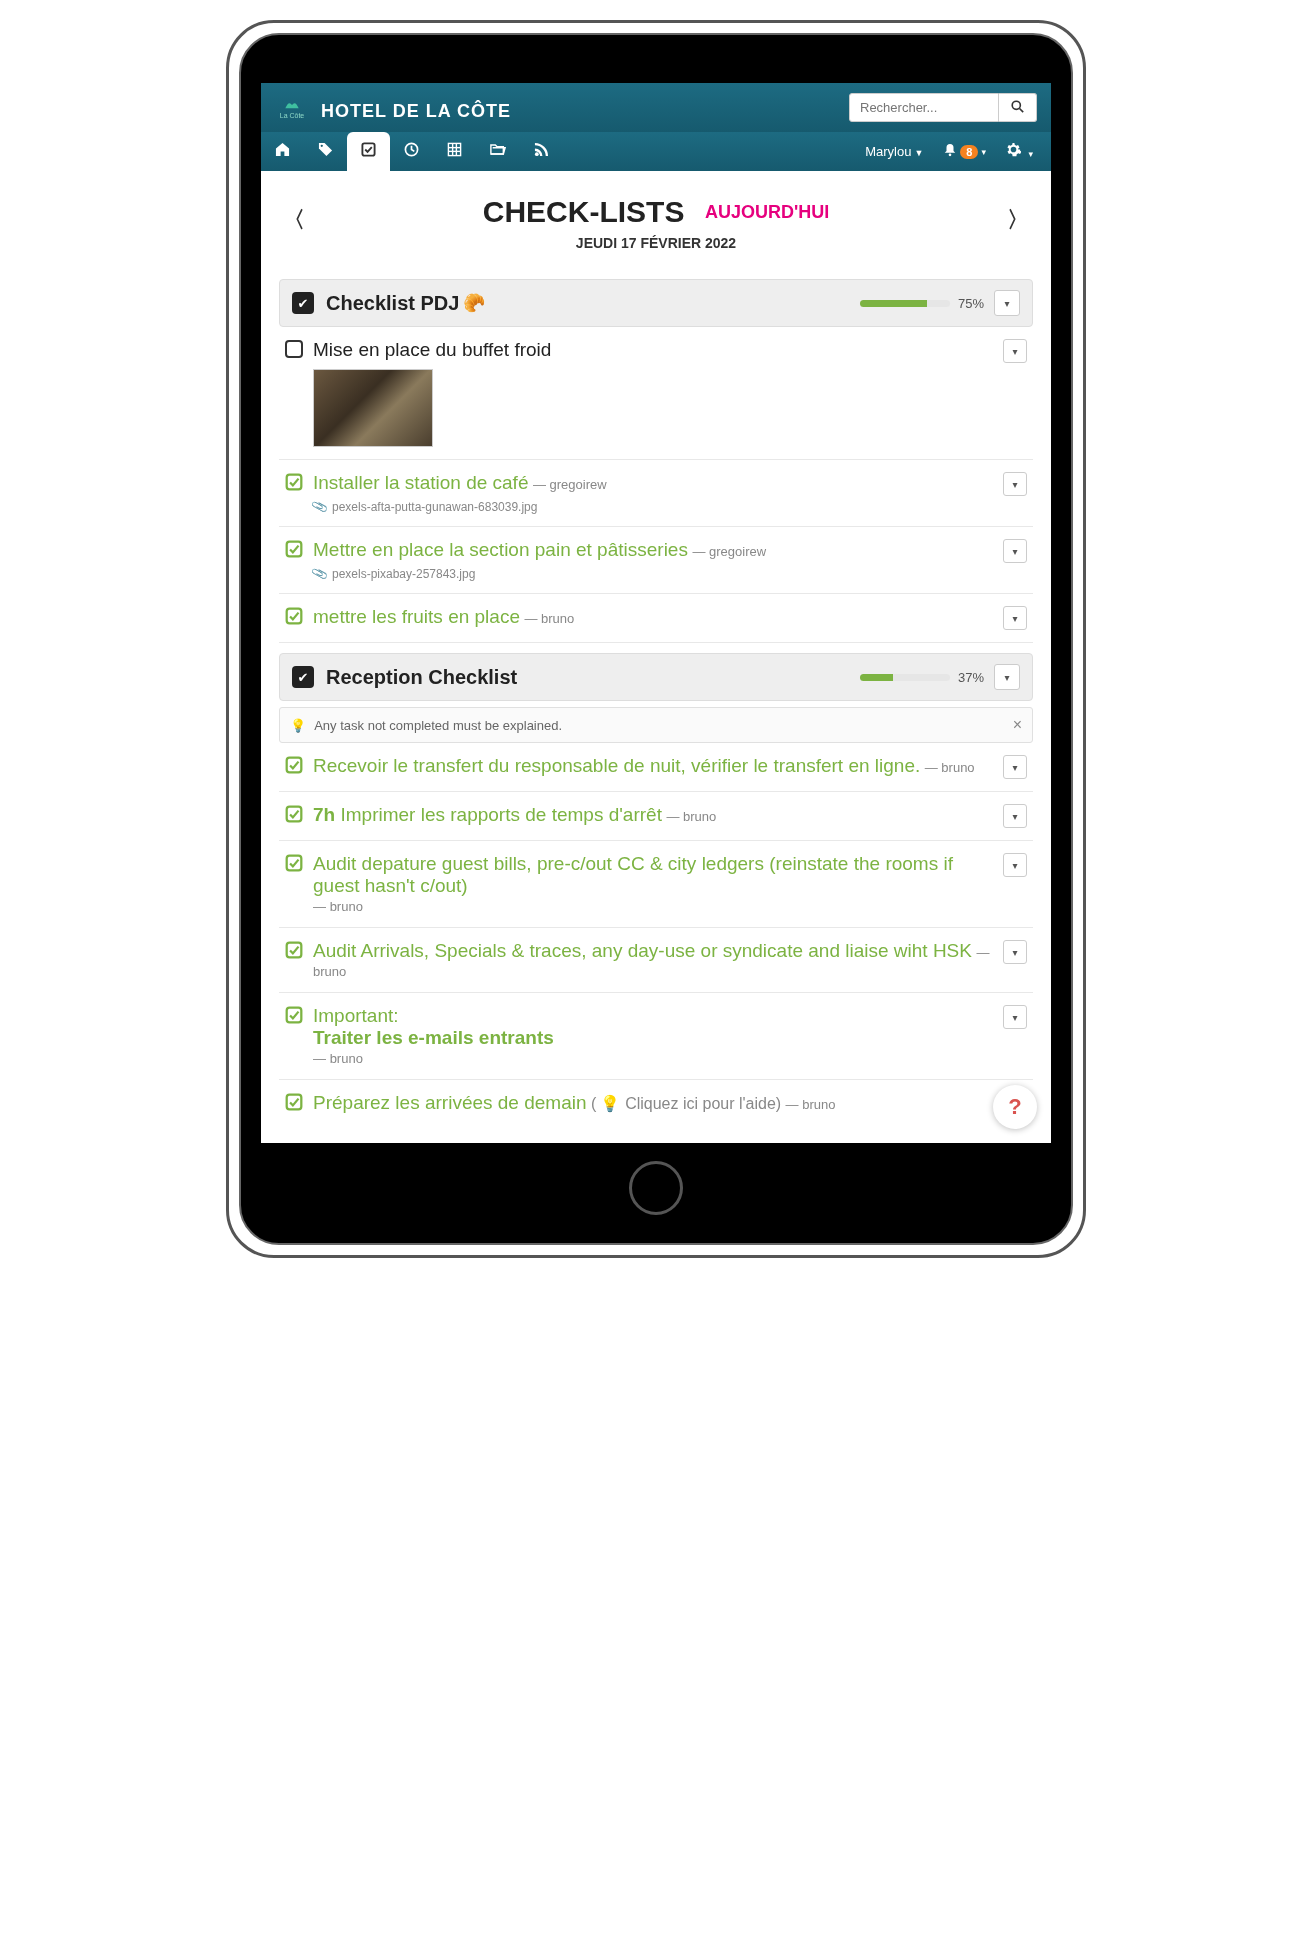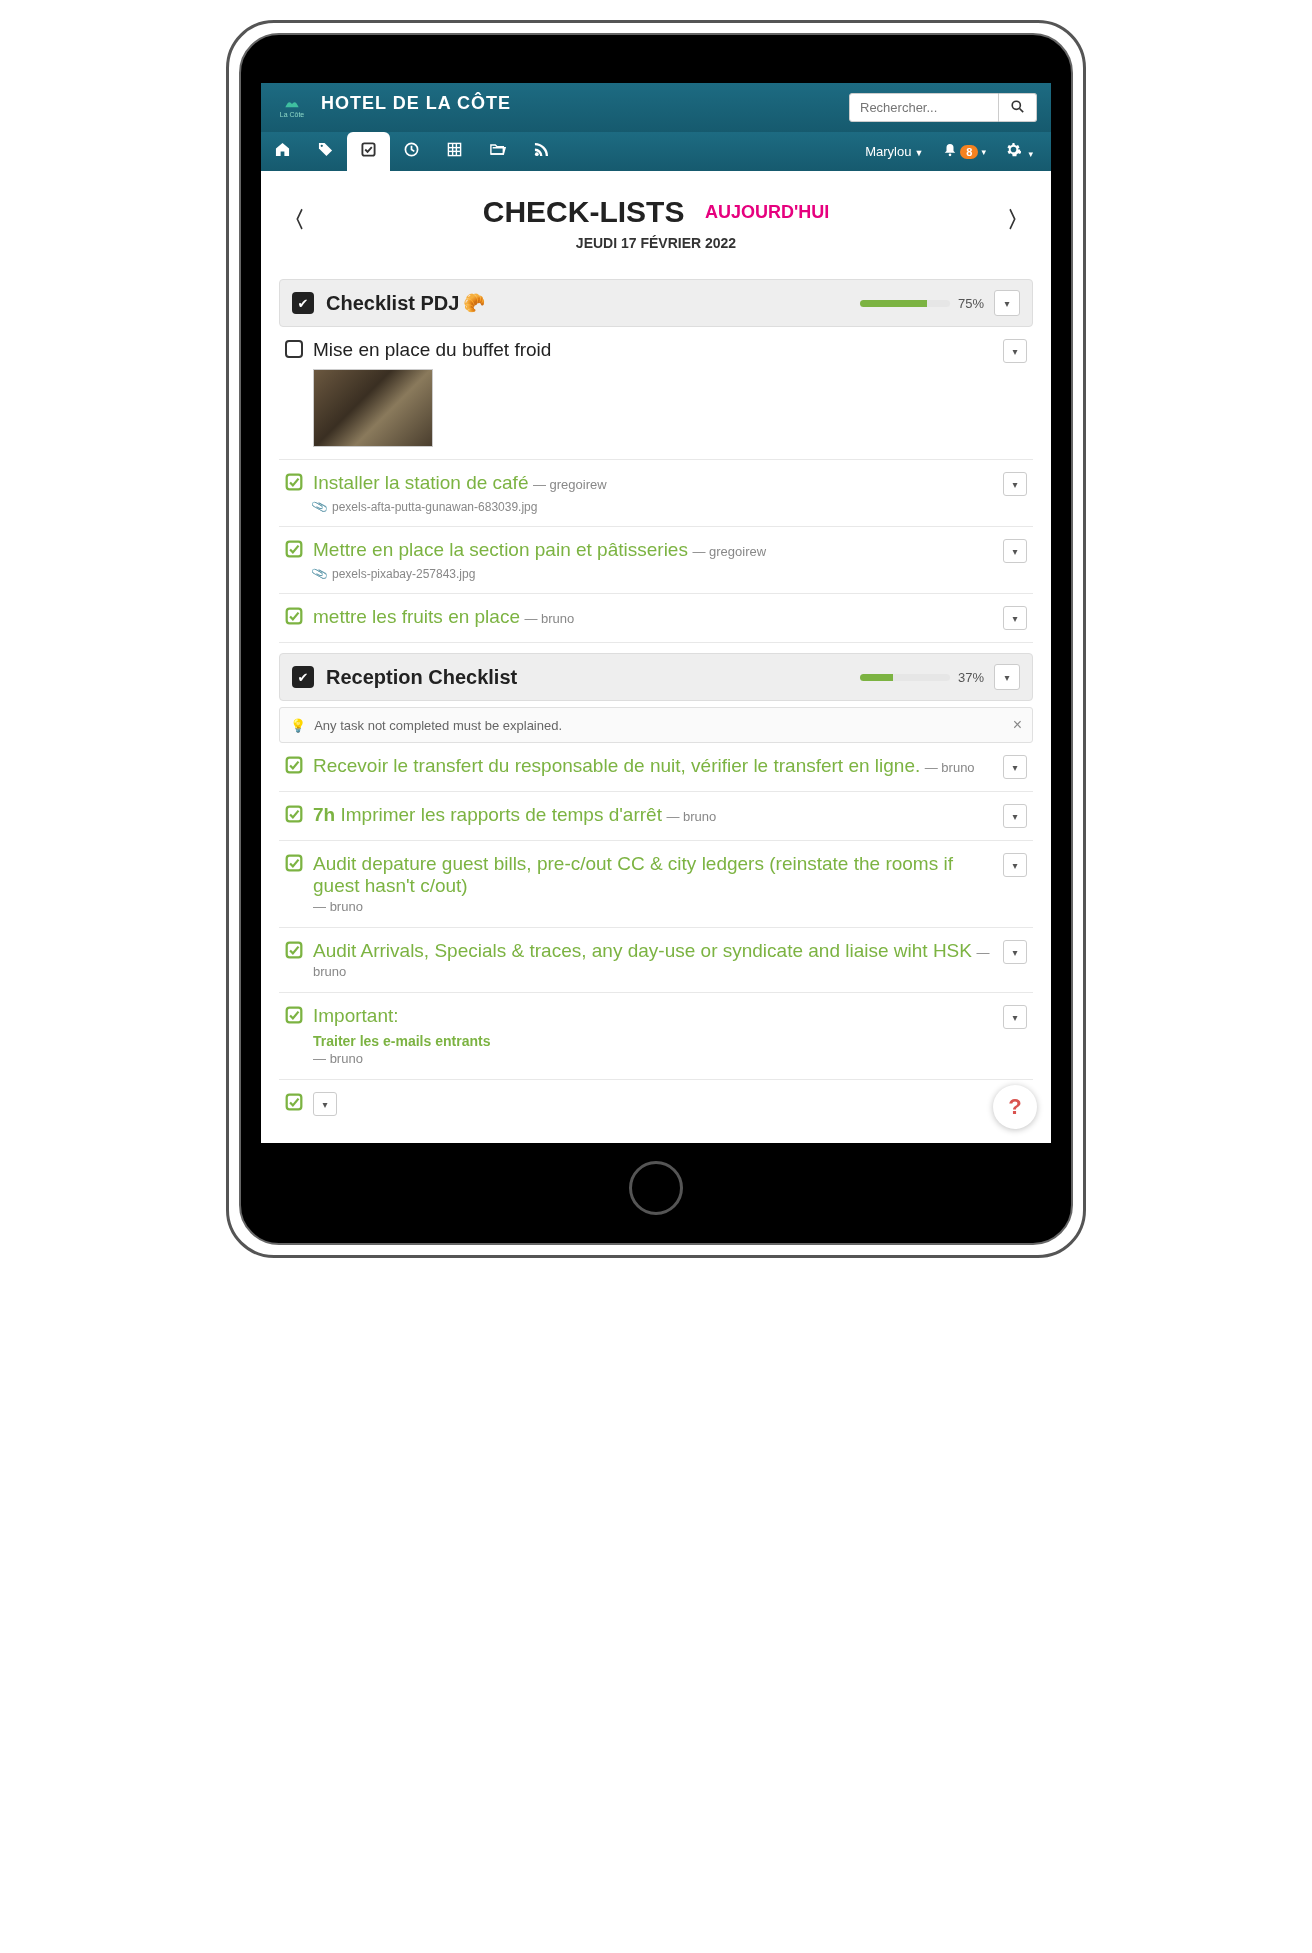--- a/index.html
+++ b/index.html
@@ -1,21 +1,21 @@
 <!DOCTYPE html>
 <html><head>
 <meta charset="utf-8">
 <style>
 *{box-sizing:border-box;margin:0;padding:0;font-family:-apple-system,BlinkMacSystemFont,"Segoe UI",Arial,sans-serif}
 body{background:#fff;display:flex;justify-content:center;padding:20px}
 .tablet{width:860px;border:3px solid #555;border-radius:48px;padding:10px;background:#fff}
 .tablet-inner{border:2px solid #666;border-radius:40px;padding:48px 0 24px 0;background:#000;position:relative}
 .screen{background:#fff;margin:0 20px;min-height:1060px;overflow:hidden;position:relative}
 .home-btn{width:54px;height:54px;border:3px solid #555;border-radius:50%;margin:18px auto 4px;background:#000}
-.topbar{background:#165a6e;background:linear-gradient(#1d6b82,#165a6e);color:#fff;padding:10px 14px;display:flex;align-items:flex-start;gap:12px}
+.topbar{background:#165a6e;background:linear-gradient(#1d6b82,#165a6e);color:#fff;padding:10px 14px;display:flex;align-items:flex-end;gap:12px}
 .logo{width:34px;height:28px;display:flex;flex-direction:column;align-items:center;justify-content:center;font-size:7px;color:#8fd9c7}
 .logo svg{width:20px;height:14px}
 .hotel-name{font-size:18px;font-weight:700;letter-spacing:1px}
 .spacer{flex:1}
 .search-wrap{display:flex}
 .search-input{border:1px solid #ccc;padding:6px 10px;font-size:13px;width:150px;background:#fff;border-radius:3px 0 0 3px}
 .search-btn{border:1px solid #ccc;border-left:none;background:#fff;padding:0 12px;font-size:13px;border-radius:0 3px 3px 0;cursor:pointer}
 .navbar{background:#165a6e;background:linear-gradient(#1d6b82,#165a6e);display:flex;align-items:flex-end;color:#fff}
 .nav-tab{padding:10px 14px;color:#fff;cursor:pointer;display:flex;align-items:center;justify-content:center;min-width:42px}
 .nav-tab.active{background:#fff;color:#333;border-radius:6px 6px 0 0}
@@ -52,21 +52,21 @@
 .task-label.done{color:#7cb342}
 .task-author{font-size:13px;color:#888}
 .task-author::before{content:"— "}
 .task-attach{font-size:12px;color:#888;margin-top:6px;display:flex;align-items:center;gap:4px}
 .task-dd{border:1px solid #ccc;background:#fff;border-radius:3px;width:24px;height:24px;font-size:10px;color:#555;cursor:pointer;flex-shrink:0}
 .thumb{width:120px;height:78px;margin-top:8px;background:linear-gradient(135deg,#6b5840 0%,#3a2f22 40%,#8a7a5c 60%,#4a3e2e 100%);border:1px solid #ccc}
 .note-bar{display:flex;align-items:center;border:1px solid #e0e0e0;background:#fafafa;padding:8px 10px;font-size:13px;color:#666;border-radius:3px;margin-top:6px}
 .note-bar .bulb{margin-right:8px;color:#999}
 .note-bar .close{margin-left:auto;cursor:pointer;color:#888;font-size:16px}
 .task-em{}
-.task-big{font-size:14px;font-weight:700;color:#7cb342;margin-top:6px}
+.task-big{font-size:19px;font-weight:700;color:#7cb342;margin-top:0}
 .hint-pill{color:#888}
 .help-fab{position:absolute;right:14px;bottom:14px;width:44px;height:44px;border-radius:50%;background:#fff;box-shadow:0 1px 6px rgba(0,0,0,.25);display:flex;align-items:center;justify-content:center;color:#d9534f;font-size:22px;font-weight:700;cursor:pointer}
 .paperclip{display:inline-block;transform:rotate(-20deg)}
 </style>
 </head>
 <body>
 
 <div class="tablet">
 <div class="tablet-inner">
 <div class="screen">
@@ -312,20 +312,25 @@
     <div><span class="task-author">bruno</span></div>
   </div>
   <button class="task-dd">▾</button>
 </div>
 
 <div class="task" style="border-bottom:none">
   <span class="task-check"><svg viewBox="0 0 16 16" fill="none" stroke="#7cb342" stroke-width="2">
                 <rect x="1.5" y="1.5" width="13" height="13" rx="2.5"></rect>
                 <path d="M4.5 8.5 L7 11 L12 5"></path>
               </svg></span>
+  <div class="task-body">
+    <span class="task-label done">Préparez les arrivées de demain</span>
+    <span class="hint-pill"> ( 💡 <span>Cliquez ici pour l'aide</span>)</span>
+    <span class="task-author">bruno</span>
+  </div>
   <button class="task-dd">▾</button>
 </div>
 
 </div>
 
 <div class="help-fab">
           <span>?</span>
         </div>
 
 </div>

